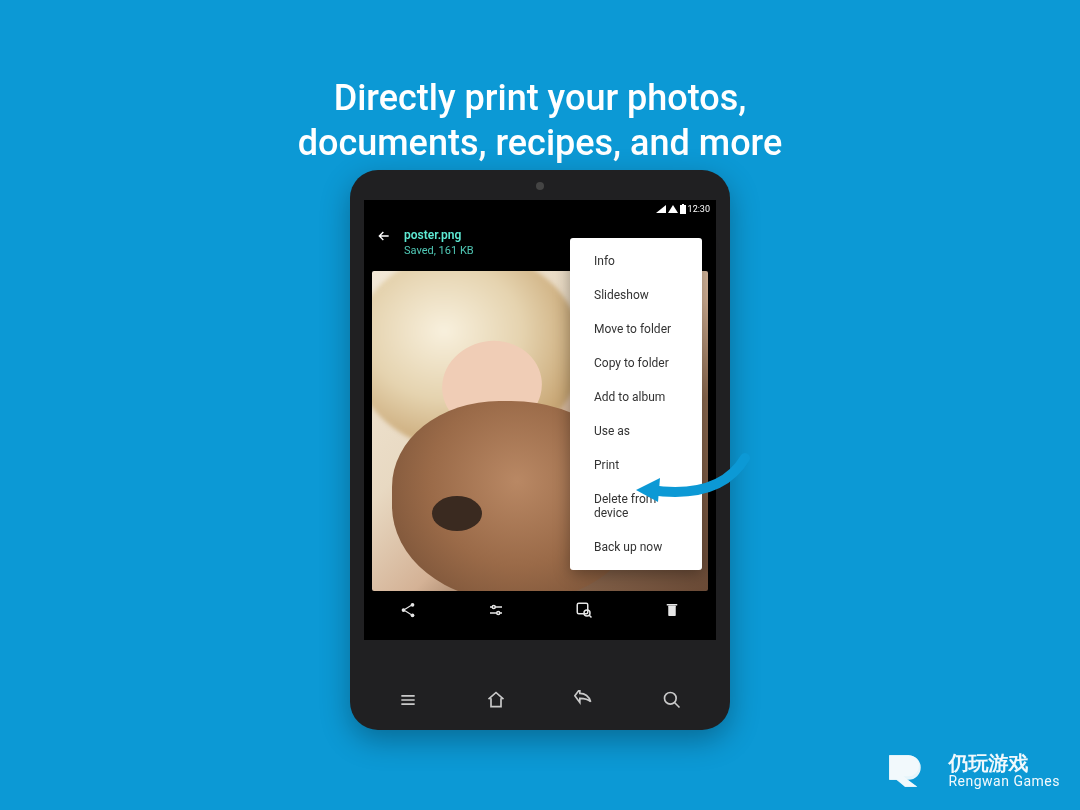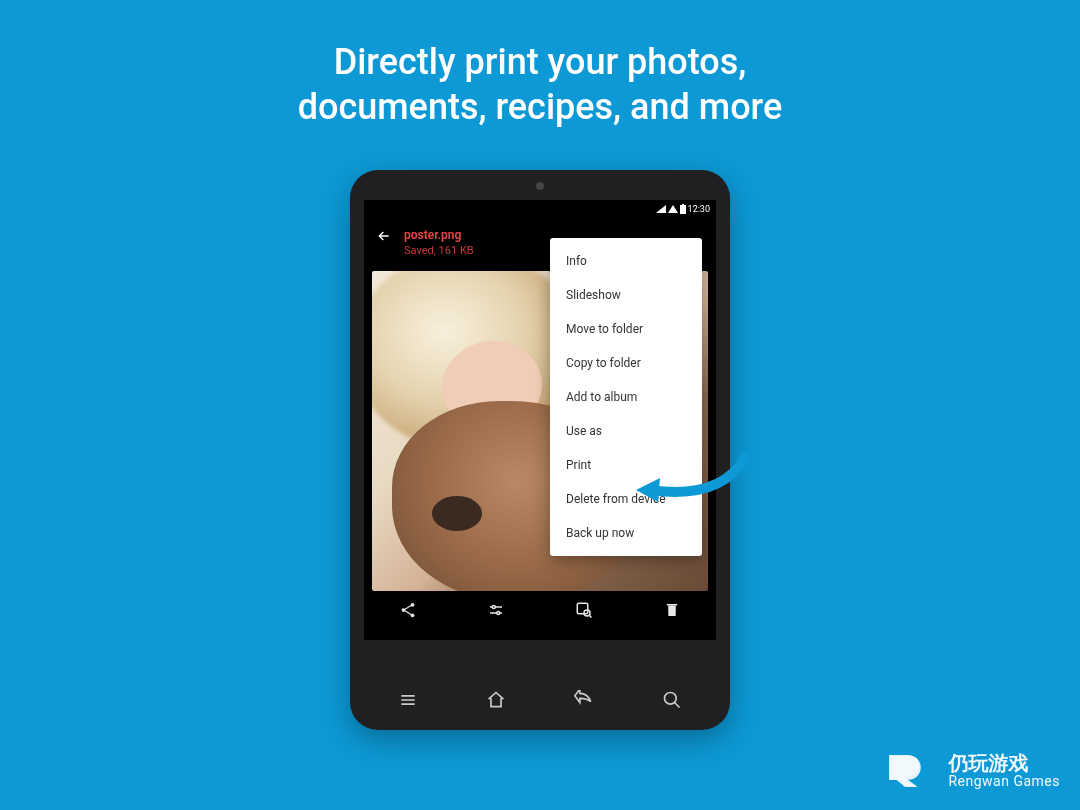--- a/index.html
+++ b/index.html
@@ -11,20 +11,21 @@
     position: relative;
     overflow: hidden;
   }
   .headline {
     color: #fff;
     text-align: center;
     font-size: 36px;
     font-weight: 500;
     line-height: 1.25;
     padding-top: 40px;
+    margin-top: 36px;
   }
   .tablet {
     position: absolute;
     left: 50%;
     top: 170px;
     transform: translateX(-50%);
     width: 380px;
     height: 560px;
     background: #202022;
     border-radius: 28px;
@@ -55,21 +56,21 @@
     gap: 2px;
     color: #fff;
     font-size: 9px;
     padding: 0 6px;
   }
   .appbar {
     display: flex;
     align-items: flex-start;
     gap: 12px;
     padding: 10px 12px;
-    color: #ef4444;
+    color: #5eead4;
   }
   .back-arrow { width: 16px; height: 16px; }
   .appbar-text { display: flex; flex-direction: column; }
   .filename { font-size: 12px; font-weight: 600; }
   .fileinfo { font-size: 11px; opacity: 0.85; margin-top: 2px; }
   .photo {
     margin: 4px 8px 0 8px;
     height: 320px;
     border-radius: 2px;
     overflow: hidden;
@@ -127,25 +128,25 @@
     align-items: center;
     height: 36px;
     color: #e0e0e0;
   }
   .navbar .nbtn { width: 20px; height: 20px; opacity: 0.9; }
   
   .menu {
     position: absolute;
     top: 38px;
     right: 14px;
-    width: 152px;
+    width: 132px;
     background: #fff;
     border-radius: 3px;
     box-shadow: 0 4px 16px rgba(0,0,0,0.35);
-    padding: 6px 0;
+    padding: 6px 8px;
     z-index: 10;
   }
   .menu .item {
     font-size: 12px;
     color: #333;
     padding: 10px 16px;
     cursor: pointer;
   }
   
   .pointer-arrow {

